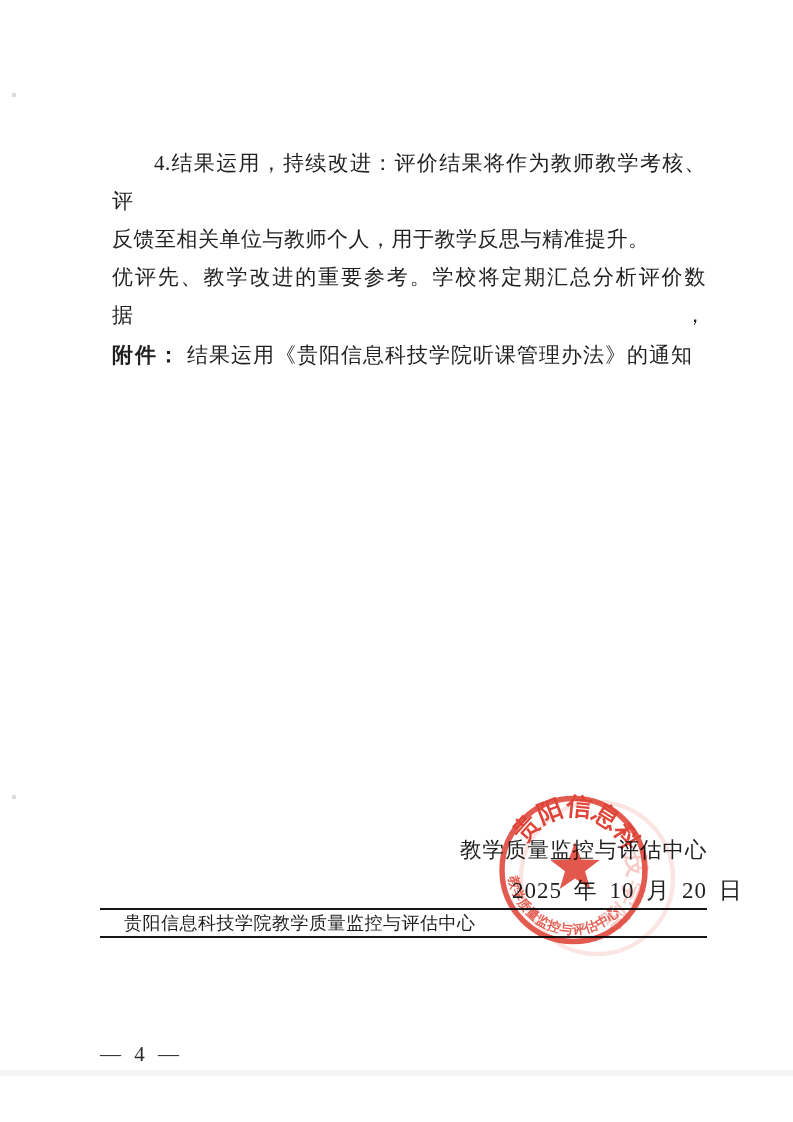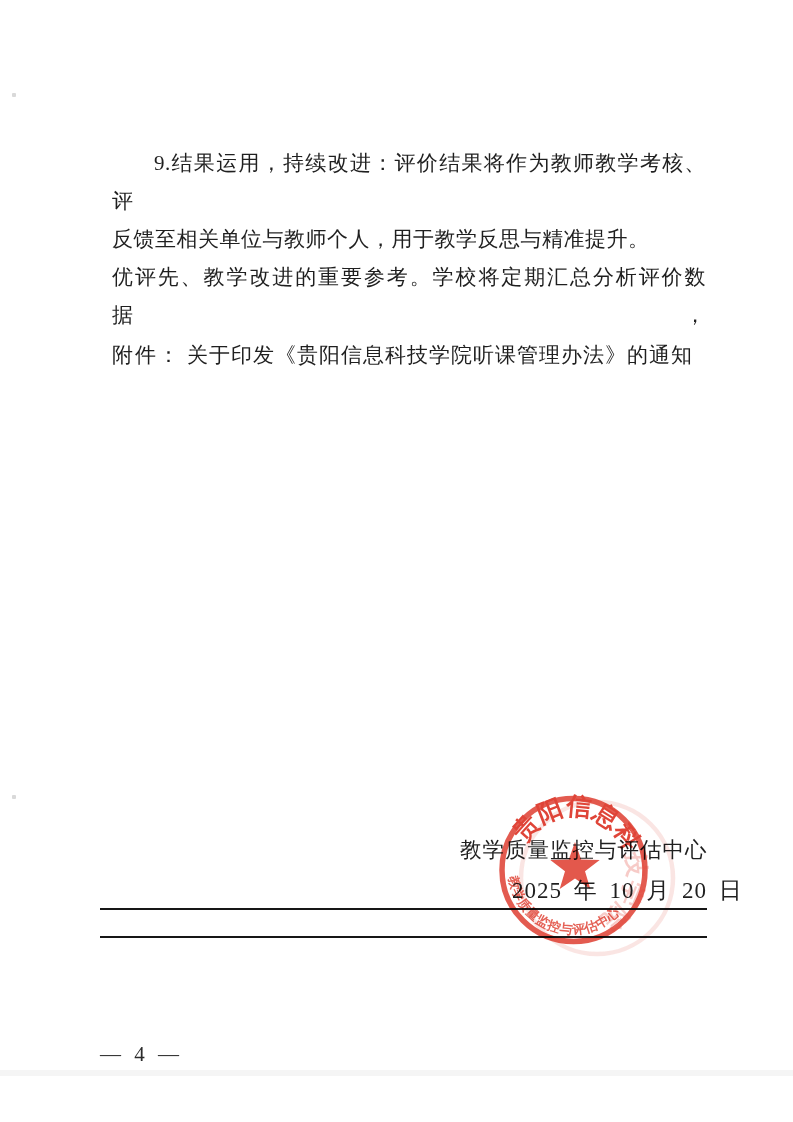--- a/index.html
+++ b/index.html
@@ -23,21 +23,21 @@
   }
   .pline.indent{text-indent:42px;}
 
   
   .attachment{
     left:112px;top:340px;width:620px;
     font-size:21px;line-height:30px;letter-spacing:1px;white-space:nowrap;
   }
   .att-label{
     font-family:"Liberation Sans","DejaVu Sans",sans-serif;
-    font-weight:normal;letter-spacing:2px;margin-right:6px;margin-top:48px;
+    font-weight:bold;letter-spacing:2px;margin-right:6px;margin-top:48px;
   }
 
   
   .sig-name{
     left:460px;top:835px;font-size:21.5px;letter-spacing:1px;white-space:nowrap;
   }
   .sig-date{
     left:512px;top:875px;font-size:23px;letter-spacing:1px;word-spacing:5px;white-space:nowrap;
   }
 
@@ -78,33 +78,34 @@
 </style>
 </head>
 <body>
 
 <div>
 
   <div class="abs speck s1"></div>
   <div class="abs speck s2"></div>
 
   <div class="abs para">
-    <div class="pline justify indent">9.结果运用，持续改进：评价结果将作为教师教学考核、评</div>
+    <div class="pline justify indent">4.结果运用，持续改进：评价结果将作为教师教学考核、评</div>
     <div class="pline">反馈至相关单位与教师个人，用于教学反思与精准提升。</div>
     <div class="pline justify">优评先、教学改进的重要参考。学校将定期汇总分析评价数据，</div>
   </div>
 
   <div class="abs attachment">
-    <span class="att-label">附件：</span><span>关于印发《贵阳信息科技学院听课管理办法》的通知</span>
+    <span class="att-label">附件：</span><span>结果运用《贵阳信息科技学院听课管理办法》的通知</span>
   </div>
 
   <div class="abs sig-name">教学质量监控与评估中心</div>
   <div class="abs sig-date">2025 年 10 月 20 日</div>
 
   <div class="abs footer">
+    <span>贵阳信息科技学院教学质量监控与评估中心</span>
   </div>
 
   <svg class="abs seal" viewBox="480 780 210 180" xmlns="http://www.w3.org/2000/svg">
 
     <circle cx="597" cy="878" r="76" fill="none" stroke="#dd3628" stroke-width="4.5" stroke-opacity="0.14"></circle>
 
     <circle cx="573.5" cy="870" r="71.5" fill="none" stroke="#dd3628" stroke-width="5.5" stroke-opacity="0.88"></circle>
 
     <polygon points="575,842 581.2,859.5 599.7,860 585,871.2 590.3,889 575,878.5 559.7,889 565,871.2 550.3,860 568.8,859.5" fill="#dd3628" fill-opacity="0.9"></polygon>
     <defs>

